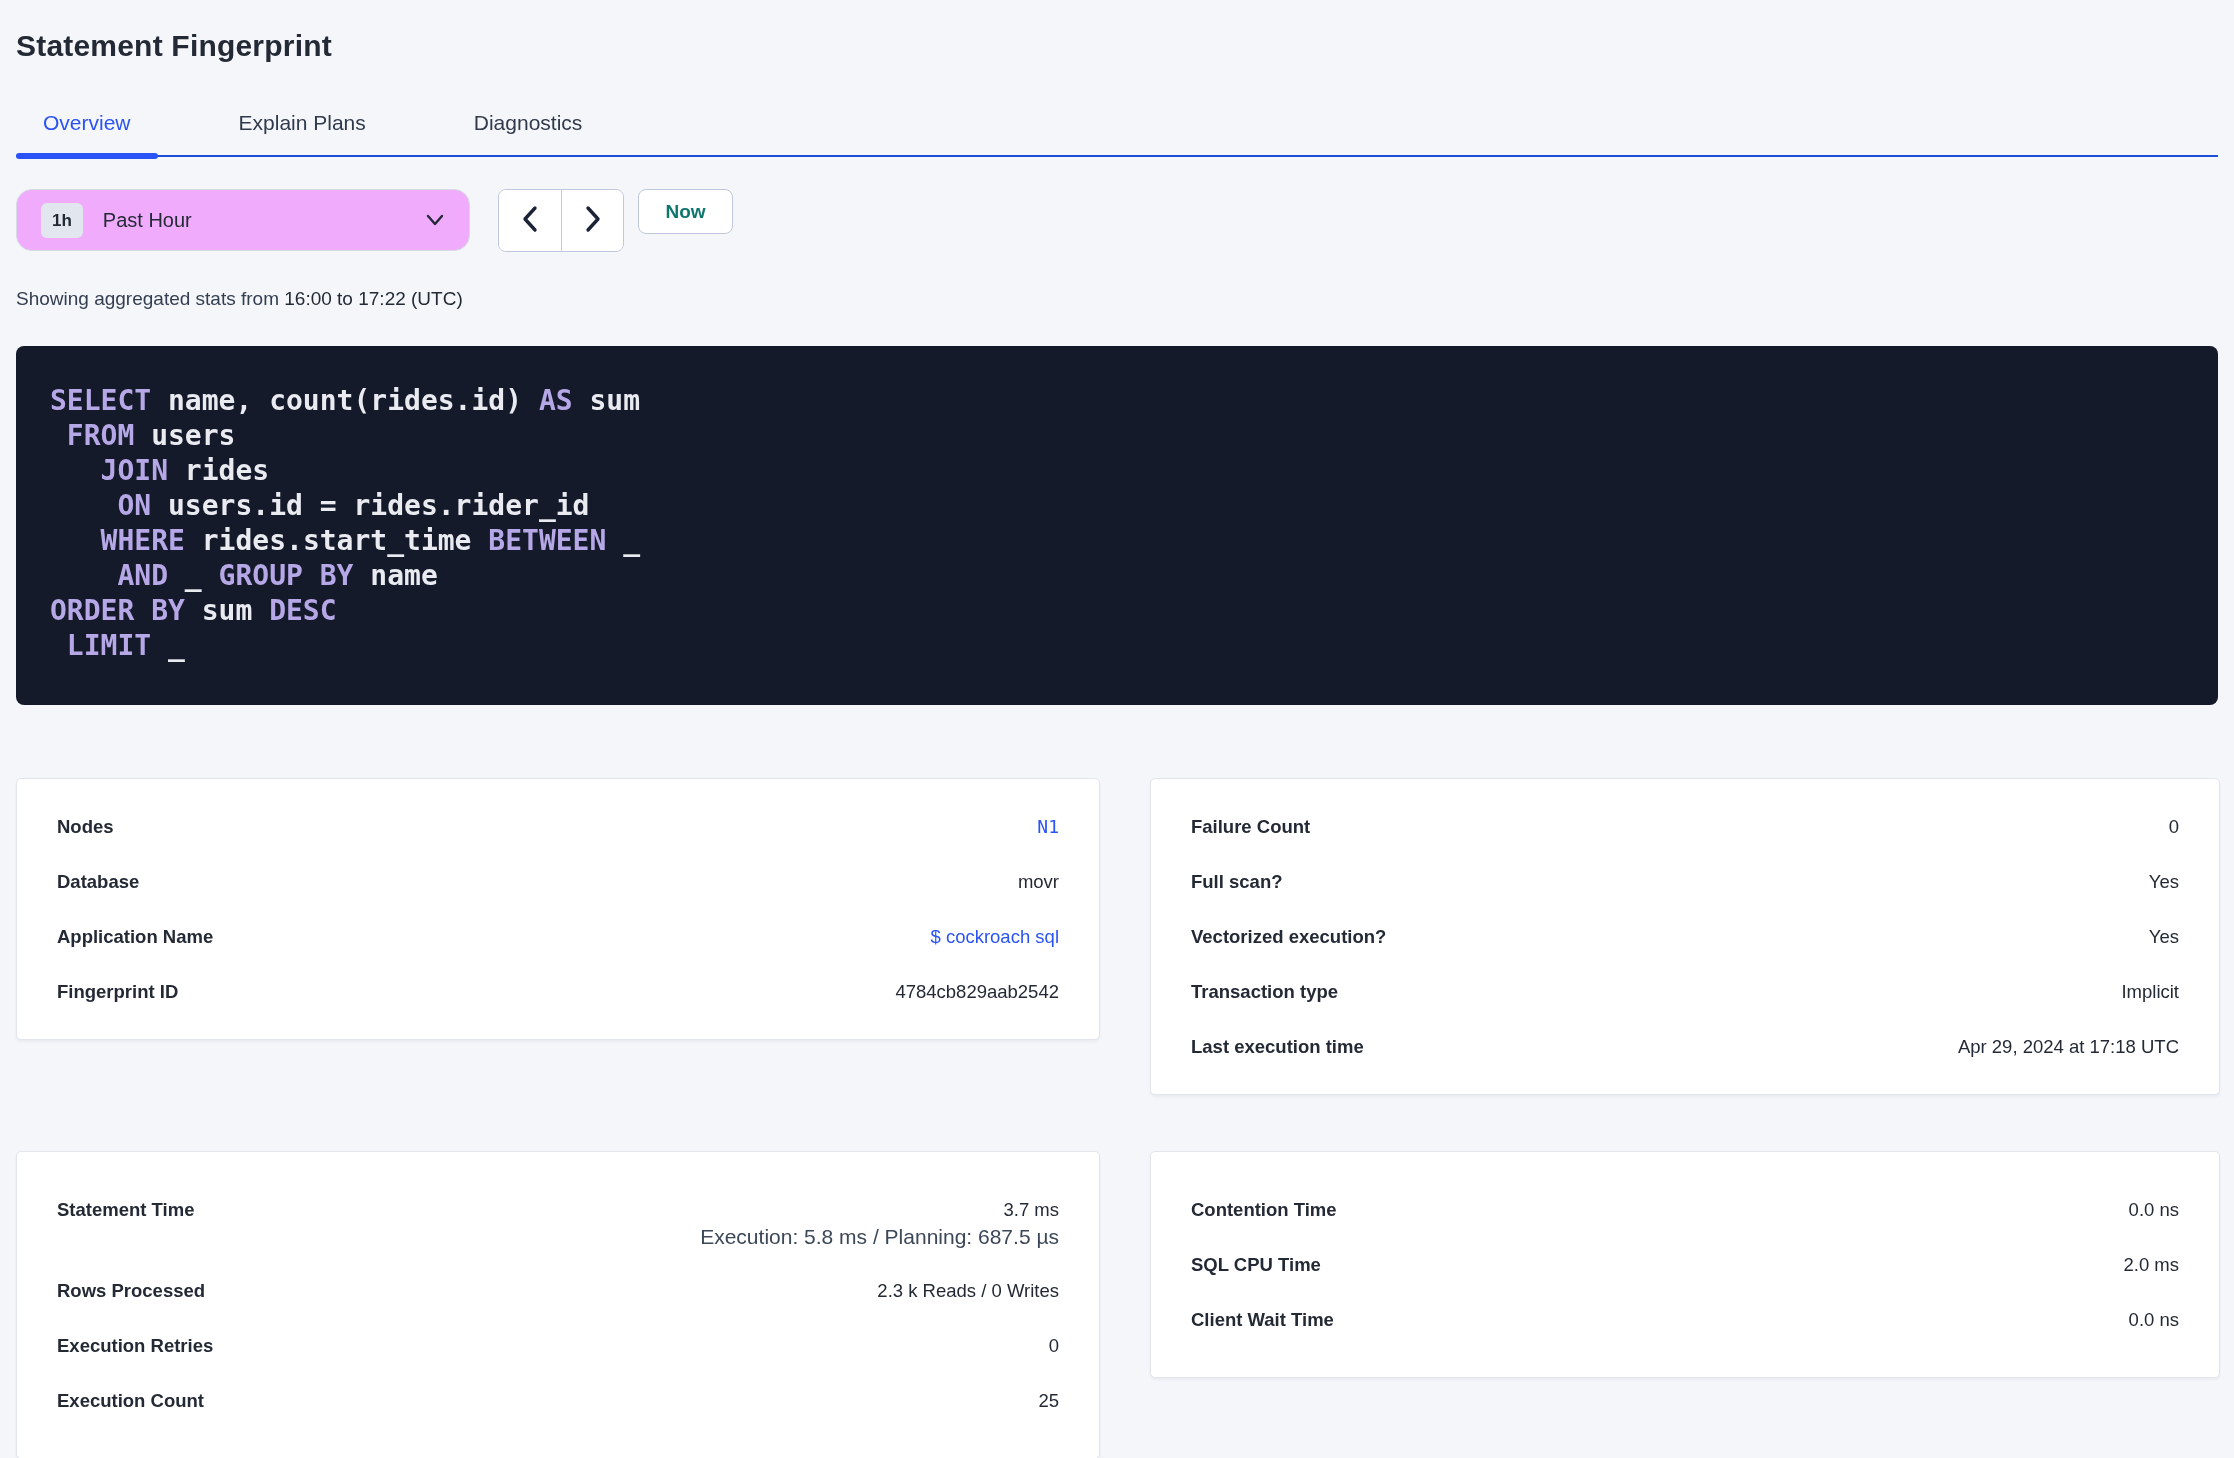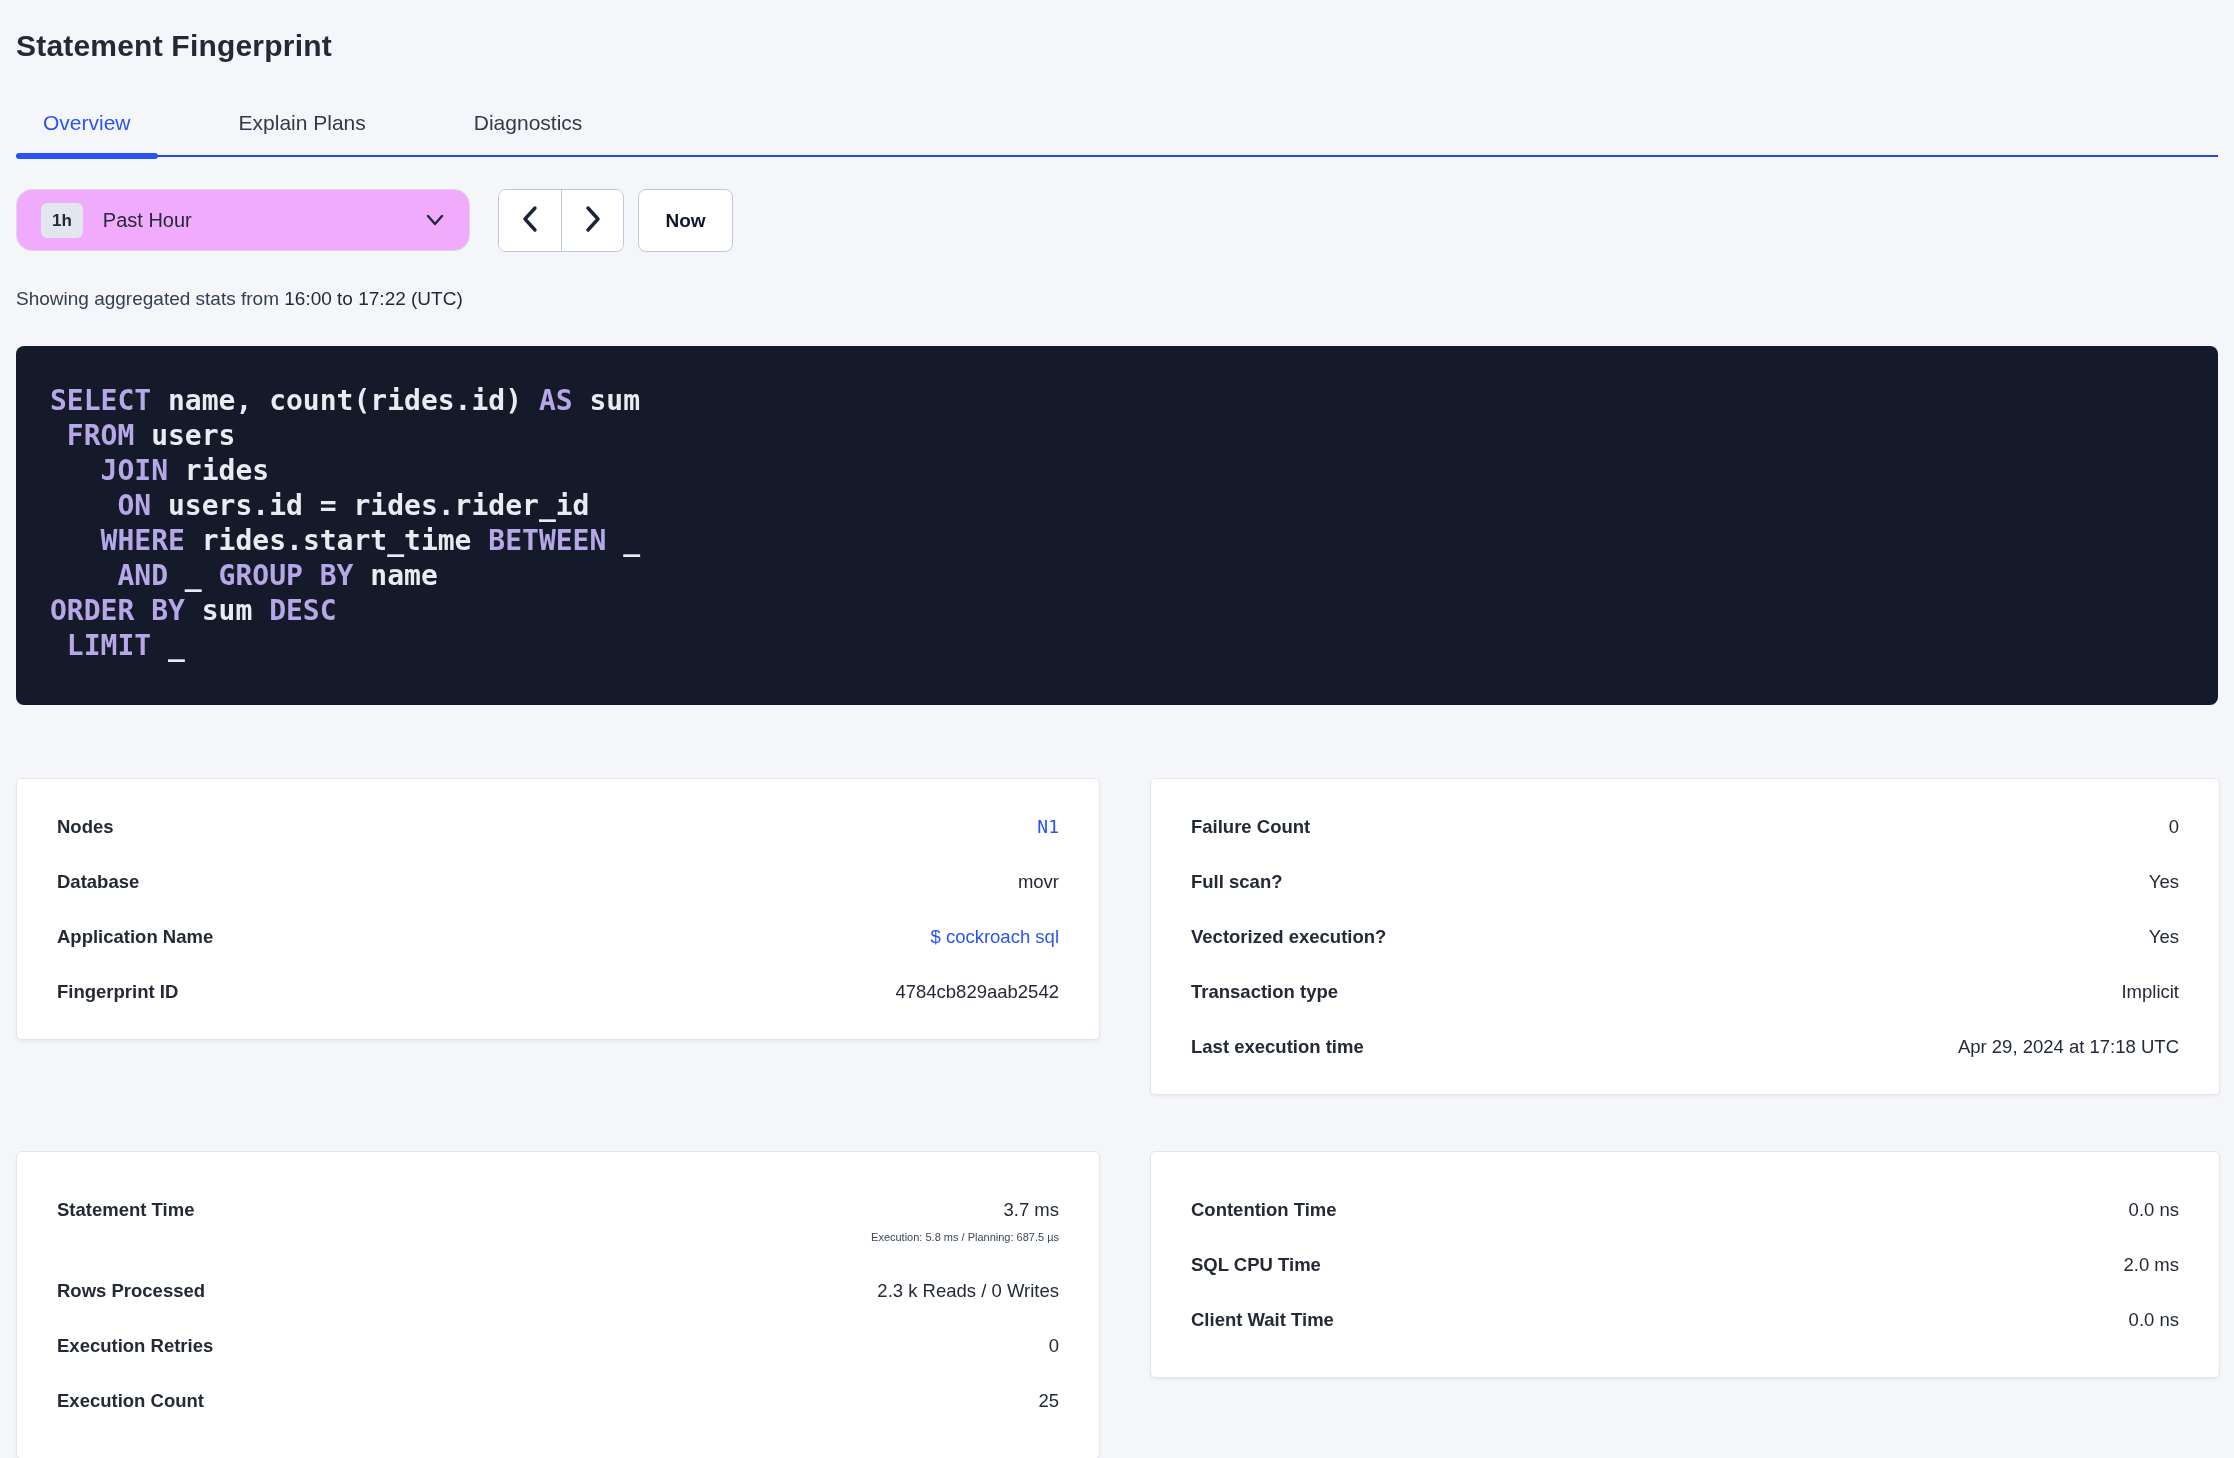--- a/index.html
+++ b/index.html
@@ -43,22 +43,22 @@
     display:flex; margin-left:28px; background:#fff; border:1px solid #bec7dd; border-radius:8px;
     height:63px; overflow:hidden;
   }
   .arrow-btn {
     width:62px; display:flex; align-items:center; justify-content:center; cursor:pointer; background:#fff;
     border:none;
   }
   .arrow-btn + .arrow-btn { border-left:1px solid #c6cce0; }
 
   .now-btn {
-    margin-left:14px; width:95px; height:63px; background:#fff; border:1px solid #bec7dd; border-radius:8px;
-    font-family:"Liberation Sans", sans-serif; font-size:19px; font-weight:600; color:#0f172a; cursor:pointer;
+    margin-left:14px; width:95px; height:45px; background:#fff; border:1px solid #bec7dd; border-radius:8px;
+    font-family:"Liberation Sans", sans-serif; font-size:19px; font-weight:600; color:#0f766e; cursor:pointer;
   }
 
   
   .caption { margin-top:36px; font-size:19px; line-height:24px; color:#333e50; }
   .caption b { color:#242a35; font-weight:400; }
 
   
   .sql-box {
     margin-top:35px; background:#151a2b; border-radius:8px;
     padding:37px 34px 42px 34px;
@@ -83,21 +83,21 @@
     box-shadow:0 2px 3px rgba(33,40,65,0.05);
     padding:20px 40px;
   }
   .card.stats { padding:30px 40px; }
   .card-row { display:flex; justify-content:space-between; align-items:flex-start; padding:13.5px 0; }
   .card-label { font-size:18.5px; font-weight:700; color:#242a35; line-height:28px; }
   .card-valwrap { text-align:right; }
   .card-value { font-size:18.5px; font-weight:400; color:#242a35; line-height:28px; }
   .card-value.link { color:#2a53f5; cursor:pointer; }
   .card-value.mono { font-family:"DejaVu Sans Mono", monospace; font-size:18px; }
-  .card-sub { font-size:11px; color:#3c4758; line-height:26px; }
+  .card-sub { font-size:21px; color:#3c4758; line-height:26px; }
 </style>
 </head>
 <body>
 
 <h1 class="page-title">Statement Fingerprint</h1>
 
 <nav class="tabs" id="tabs">
     <div class="tab active">Overview</div>
     <div class="tab">Explain Plans</div>
     <div class="tab">Diagnostics</div>

